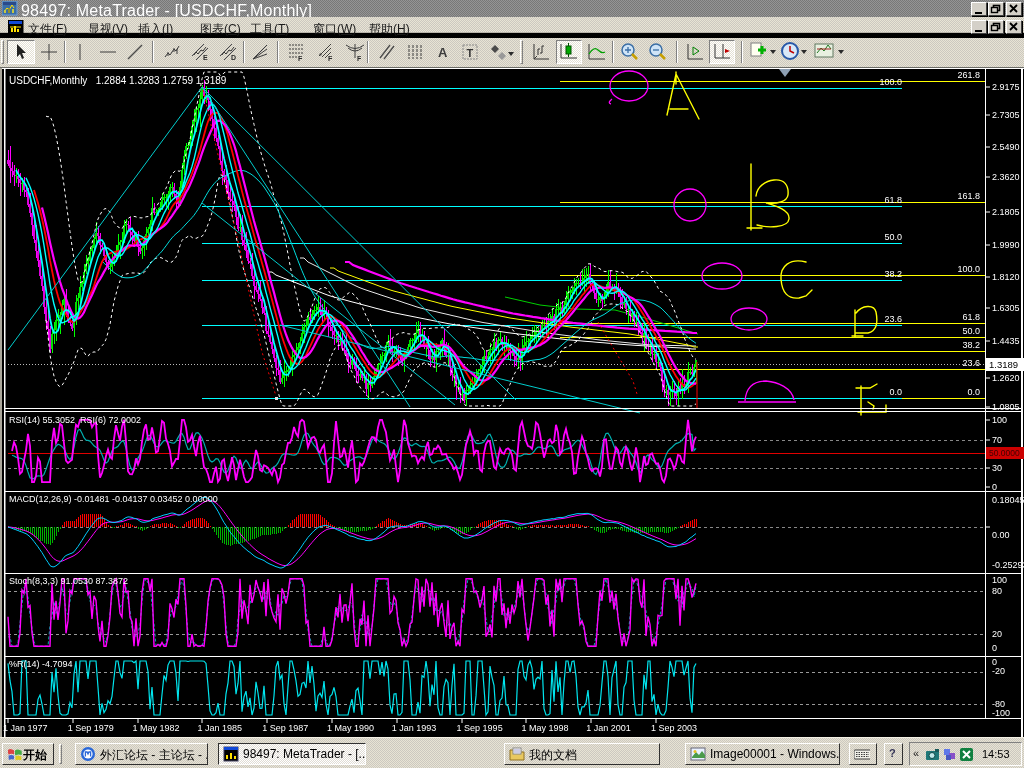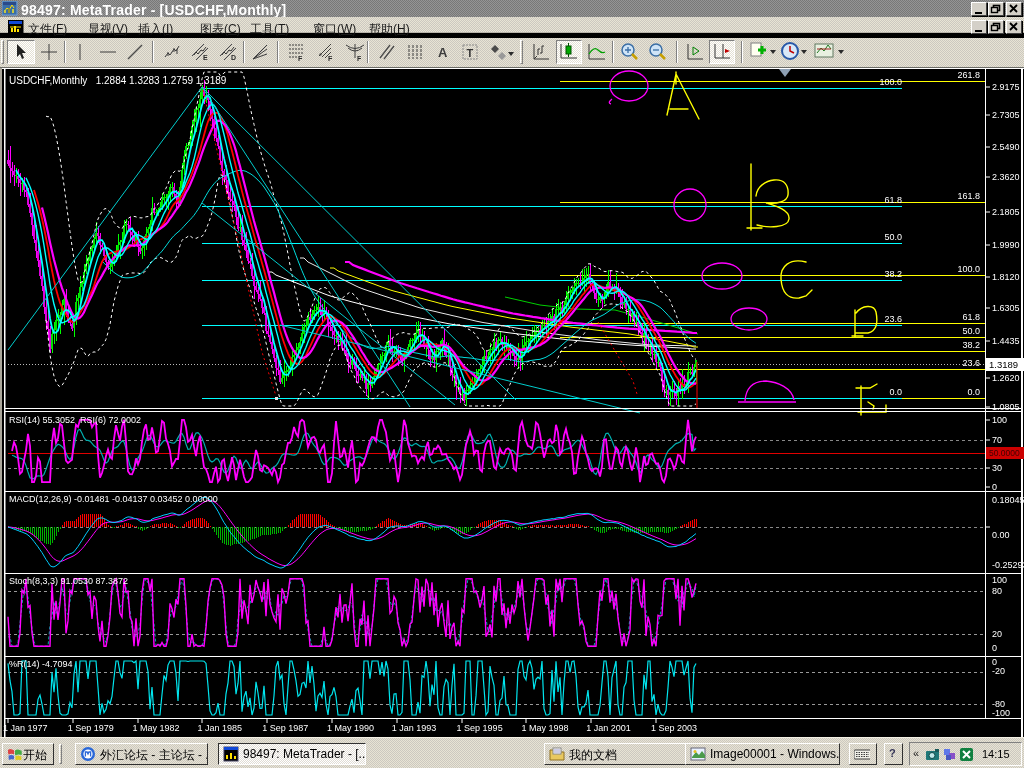--- a/index.html
+++ b/index.html
@@ -1,19 +1,19 @@
 <!DOCTYPE html>
 <html><head><meta charset="utf-8"><style>
 *{margin:0;padding:0;box-sizing:border-box}
 html,body{width:1024px;height:768px;overflow:hidden;background:#000;font-family:"Liberation Sans",sans-serif}
 #scr{position:absolute;left:0;top:0;width:1024px;height:768px}
 .dith{background:repeating-conic-gradient(#e8e4d4 0% 25%,#ccc8c0 25% 50%) 0 0/2px 2px}
 .dithT{background:repeating-conic-gradient(#959595 0% 25%,#787878 25% 50%) 0 0/2px 2px}
 #titlebar{position:absolute;left:0;top:0;width:1024px;height:17px}
-#titletxt{position:absolute;left:21px;top:2px;font-size:14px;font-weight:bold;color:#fff;letter-spacing:0.2px}
+#titletxt{position:absolute;left:21px;top:2px;font-size:16px;font-weight:normal;color:#fff;letter-spacing:0.2px}
 #menubar{position:absolute;left:0;top:17px;width:1024px;height:16px;border-bottom:1px solid #b8b4aa}
 .menuitem{position:absolute;top:4px;font-size:12px;color:#1a1a1a}
 #toolbar{position:absolute;left:0;top:38px;width:1024px;height:29px}
 .wbtn{position:absolute;width:16px;height:14px;background:#d4d0c8;border-top:1px solid #fff;border-left:1px solid #fff;border-right:1px solid #404040;border-bottom:1px solid #404040;box-shadow:1px 1px 0 #000}
 .grip{position:absolute;width:3px;border-left:1px solid #fff;border-top:1px solid #fff;border-right:1px solid #808080;border-bottom:1px solid #808080}
 .tbtn{position:absolute;top:2px;width:22px;height:24px}
 .pressed{background:repeating-conic-gradient(#ffffff 0% 25%,#e4e0d4 25% 50%) 0 0/2px 2px;border:1px solid;border-color:#808080 #fff #fff #808080}
 .sep{position:absolute;top:3px;width:2px;height:22px;border-left:1px solid #808080;border-right:1px solid #fff}
 #taskbar{position:absolute;left:0;top:737px;width:1024px;height:31px;border-top:1px solid #f4f0e4}
 .task{position:absolute;top:5px;height:22px;background:inherit;border-top:1px solid #fff;border-left:1px solid #fff;border-right:1px solid #303030;border-bottom:1px solid #303030;font-size:12px;color:#000;overflow:hidden;white-space:nowrap}
@@ -469,42 +469,42 @@
 </div>
 
 <div id="taskbar" class="dith">
  <div class="task" style="left:2px;width:52px">
   <svg class="ico" width="16" height="16" viewBox="0 0 16 16">
           <path d="M1,4 Q3,2.6 5,3.4 L7,4.2 Q7.4,6.4 7,8.2 Q5,7.4 3,8 L1.4,8.6 Q0.8,6 1,4 Z" fill="#d44"></path>
           <path d="M8,4.4 Q10,3 12,3.8 L14.6,4.8 Q15,7 14.6,9 Q12,8 10,8.8 L8.2,9.4 Q7.8,6.6 8,4.4 Z" fill="#4a4"></path>
           <path d="M1.6,9.6 Q3.6,8.6 5.6,9.2 L7,9.8 Q7.2,11.8 6.8,13.6 Q4.8,13 3,13.6 L2,14 Q1.4,11.6 1.6,9.6 Z" fill="#46c"></path>
           <path d="M8.4,10.2 Q10.4,9.2 12.4,9.8 L14.4,10.6 Q14.6,12.4 14.2,14.2 Q12,13.4 10,14 L8.6,14.6 Q8.2,12.2 8.4,10.2 Z" fill="#dc2"></path>
         </svg>
-  <span class="lbl" style="left:20px;font-weight:normal">开始</span>
+  <span class="lbl" style="left:20px;font-weight:bold">开始</span>
  </div>
  <div class="grip" style="left:59px;top:6px;height:20px"></div>
  <div class="task" style="left:75px;width:133px">
   <svg class="ico" width="16" height="16">
           <circle cx="8" cy="8" r="7" fill="#2a68d8"></circle>
           <circle cx="8" cy="8" r="4.6" fill="#fff"></circle>
           <path d="M5.4,10.6 V6 h1.7 l0.9,2 0.9,-2 h1.7 v4.6" stroke="#2a68d8" stroke-width="1.3" fill="none"></path>
         </svg>
   <span class="lbl">外汇论坛 - 主论坛 - ...</span>
  </div>
  <div class="task taskp" style="left:218px;width:148px">
   <svg class="ico" width="16" height="16">
           <rect x="1" y="1" width="14" height="14" fill="#000" stroke="#446"></rect>
           <rect x="1" y="1" width="14" height="3" fill="#1048d8"></rect>
           <rect x="3" y="9" width="2" height="4" fill="#ffe000"></rect>
           <rect x="7" y="7" width="2" height="6" fill="#ffe000"></rect>
           <rect x="11" y="10" width="2" height="3" fill="#ffe000"></rect>
         </svg>
   <span class="lbl">98497: MetaTrader - [...</span>
  </div>
- <div class="task" style="left:544px;width:156px">
+ <div class="task" style="left:504px;width:156px">
   <svg class="ico" width="16" height="16">
           <path d="M1,4 h5 l1.5,2 H15 v8 H1 Z" fill="#e8c860" stroke="#907020"></path>
           <rect x="4" y="2" width="8" height="6" fill="#fff" stroke="#888"></rect>
           <path d="M5,4 h6 M5,6 h6" stroke="#99c"></path>
         </svg>
   <span class="lbl">我的文档</span>
  </div>
  <div class="task" style="left:685px;width:155px">
   <svg class="ico" width="16" height="16">
           <rect x="1" y="2" width="14" height="12" fill="#e8f0ff" stroke="#667"></rect>
@@ -531,17 +531,17 @@
         </svg>
   <svg width="16" height="16" style="position:absolute;left:32px;top:4px">
           <rect x="2" y="2" width="6" height="6" fill="#6078e8"></rect>
           <rect x="7" y="6" width="6" height="6" fill="#8850c8"></rect>
           <rect x="4" y="8" width="5" height="5" fill="#4858c0"></rect>
         </svg>
   <svg width="16" height="16" style="position:absolute;left:49px;top:4px">
           <rect x="1" y="1" width="13" height="13" rx="2" fill="#108040"></rect>
           <path d="M4,4 l7,7 M11,4 l-7,7" stroke="#fff" stroke-width="2"></path>
         </svg>
-  <span style="position:absolute;left:72px;top:5px;font-size:11px;color:#000">14:15</span>
+  <span style="position:absolute;left:72px;top:5px;font-size:11px;color:#000">14:53</span>
  </div>
 </div>
 
 </div>
 
 </body></html>

